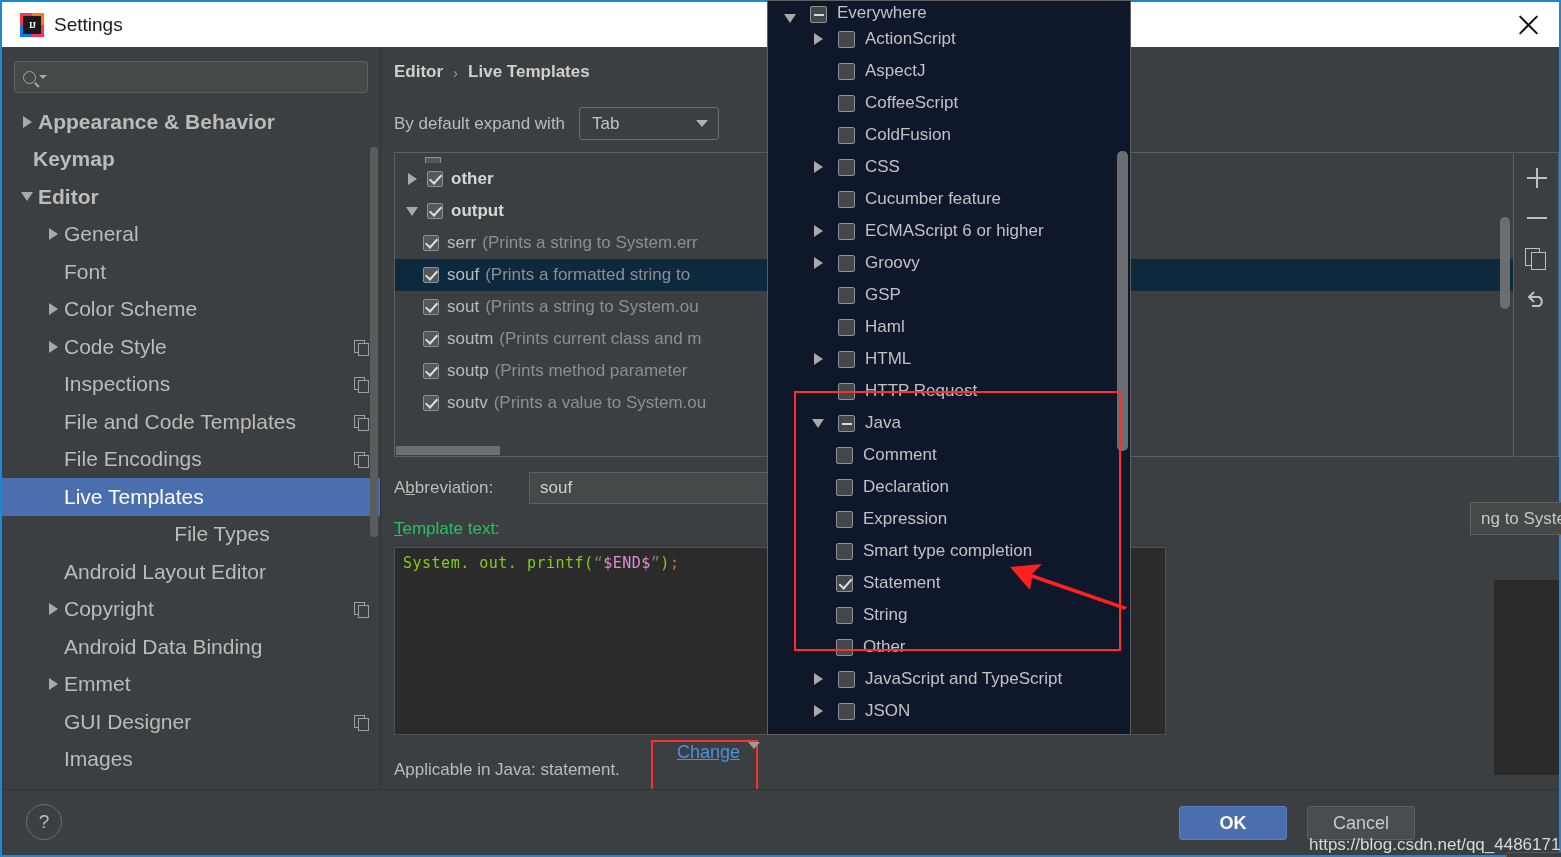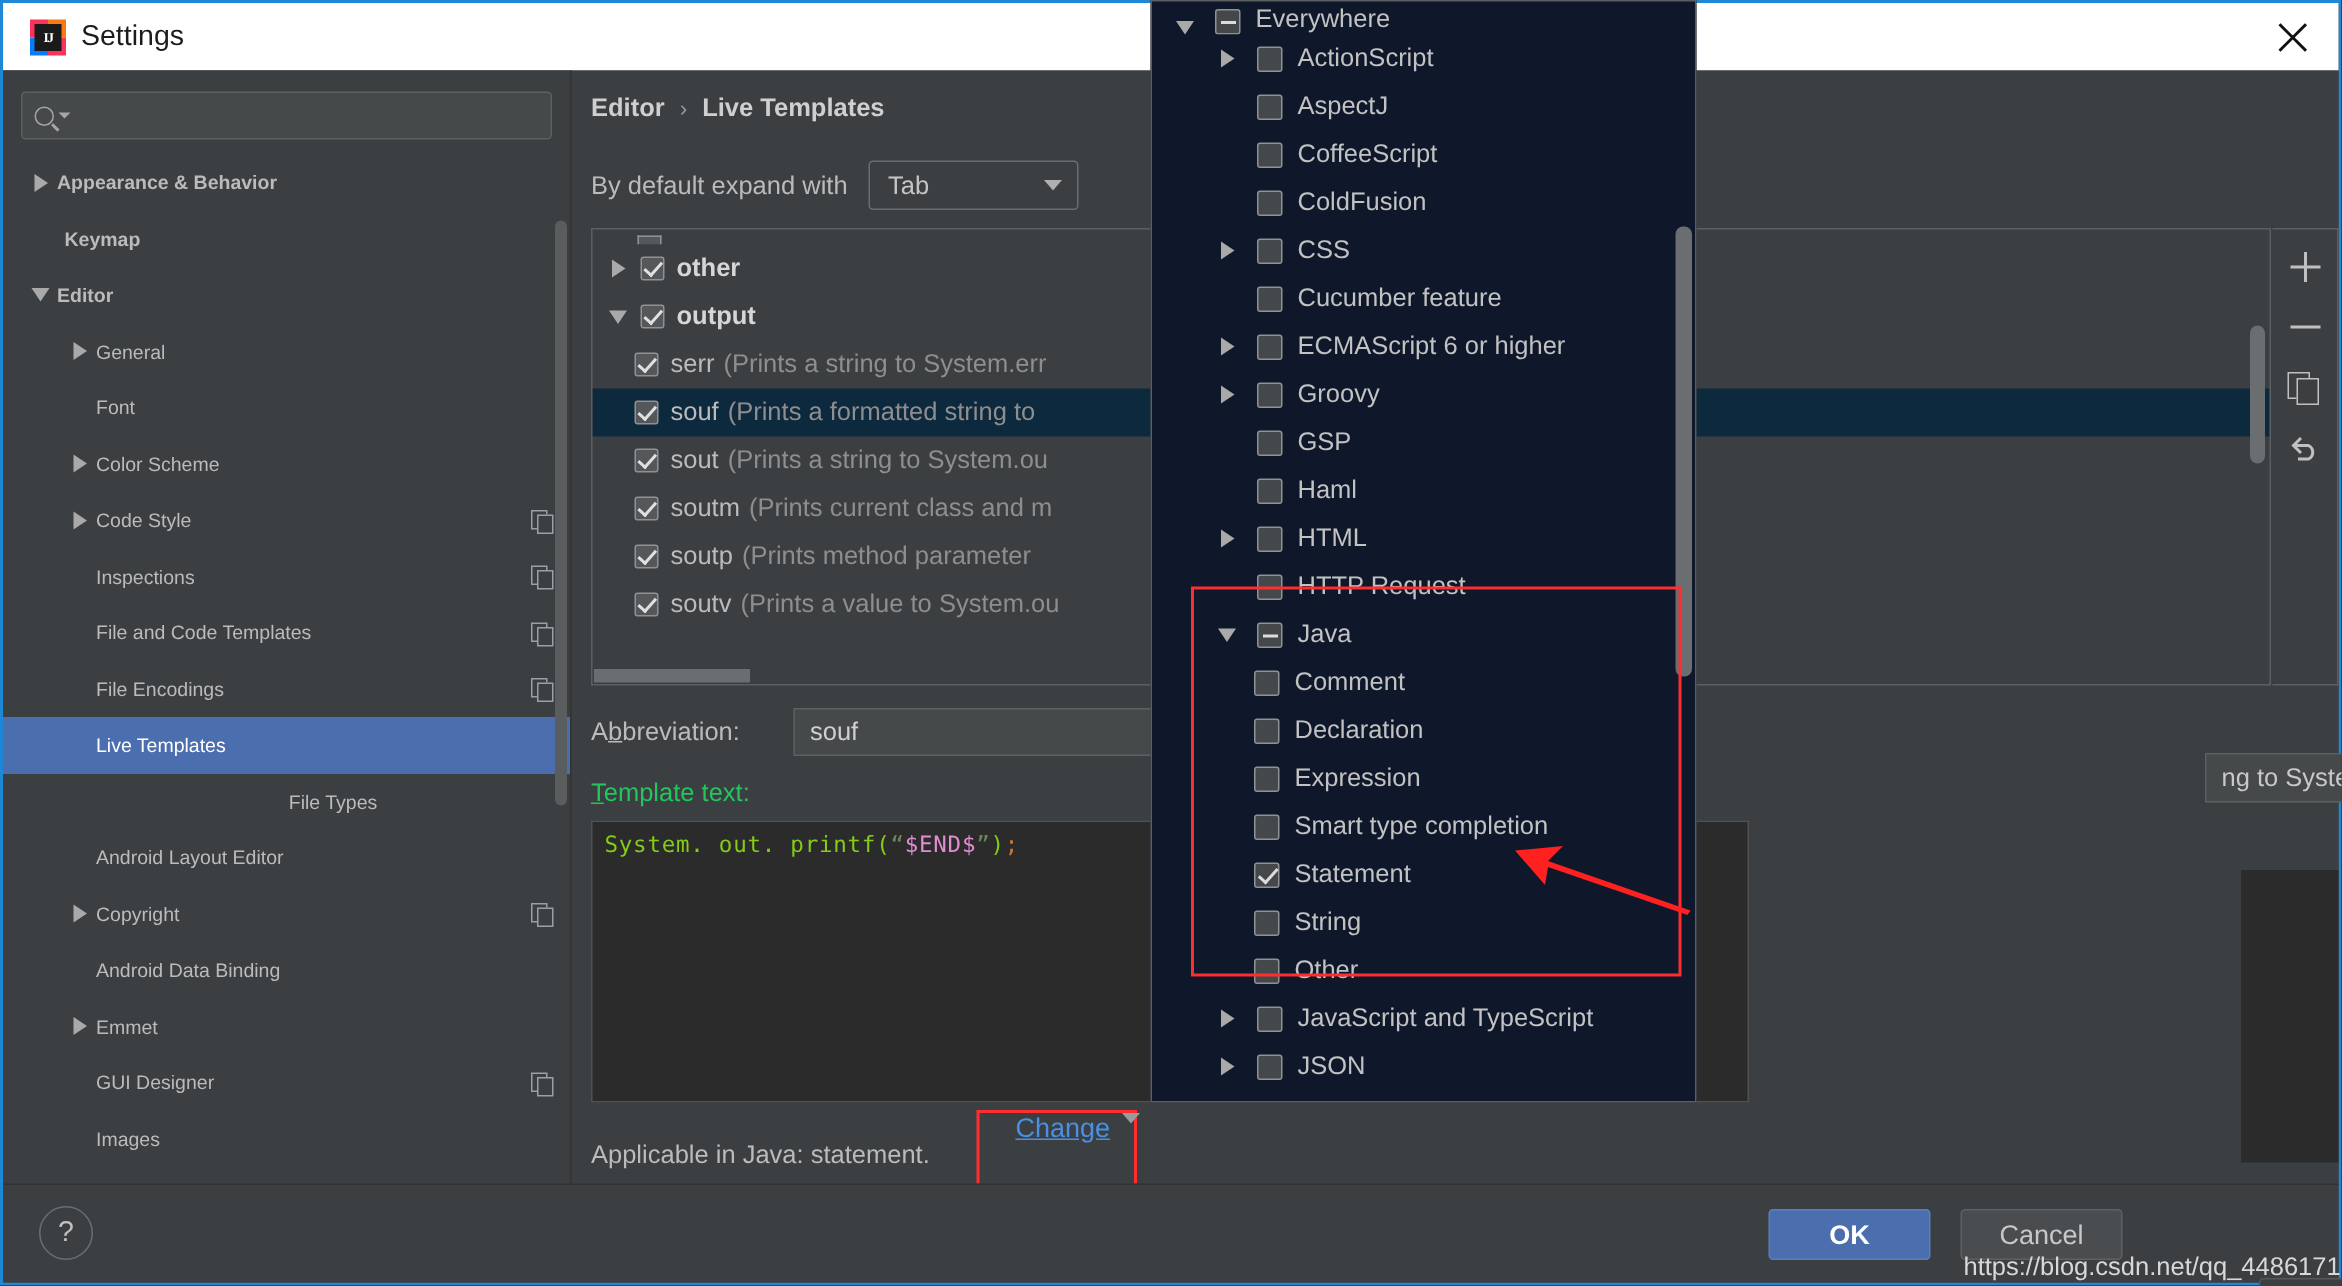--- a/index.html
+++ b/index.html
@@ -86,21 +86,21 @@
   }
   .mag-caret {
     width: 0; height: 0; margin-left: 3px;
     border-left: 4px solid transparent; border-right: 4px solid transparent;
     border-top: 4px solid #a6a6a6;
   }
 
   .tree { position: relative; padding-top: 2px; }
   .tree-item {
     height: 37.5px; display: flex; align-items: center;
-    color: #bbbbbb; font-size: 13px; cursor: pointer;
+    color: #bbbbbb; font-size: 21px; cursor: pointer;
     padding-right: 12px; position: relative;
   }
   .tree-item.bold { color: #bbbbbb; font-weight: bold; }
   .tree-item.sel { background: #4b6eaf; color: #ffffff; }
   .arrow {
     width: 22px; flex: 0 0 auto; display: flex;
     align-items: center; justify-content: center;
   }
   .arrow i {
     width: 0; height: 0; display: block;
@@ -367,21 +367,21 @@
           <span class="mag-caret"></span>
         </div>
       </div>
       <div class="tree" id="sidebar-tree">
           <div class="tree-item bold" style="padding-left: 14px;">
             <span class="arrow ">
               <i></i>
             </span>
             <span class="tree-label">Appearance &amp; Behavior</span>
           </div>
-          <div class="tree-item bold" style="padding-left: 19px;">
+          <div class="tree-item bold" style="padding-left: 9px;">
             <span class="arrow blank">
               <i></i>
             </span>
             <span class="tree-label">Keymap</span>
           </div>
           <div class="tree-item bold" style="padding-left: 14px;">
             <span class="arrow down">
               <i></i>
             </span>
             <span class="tree-label">Editor</span>

